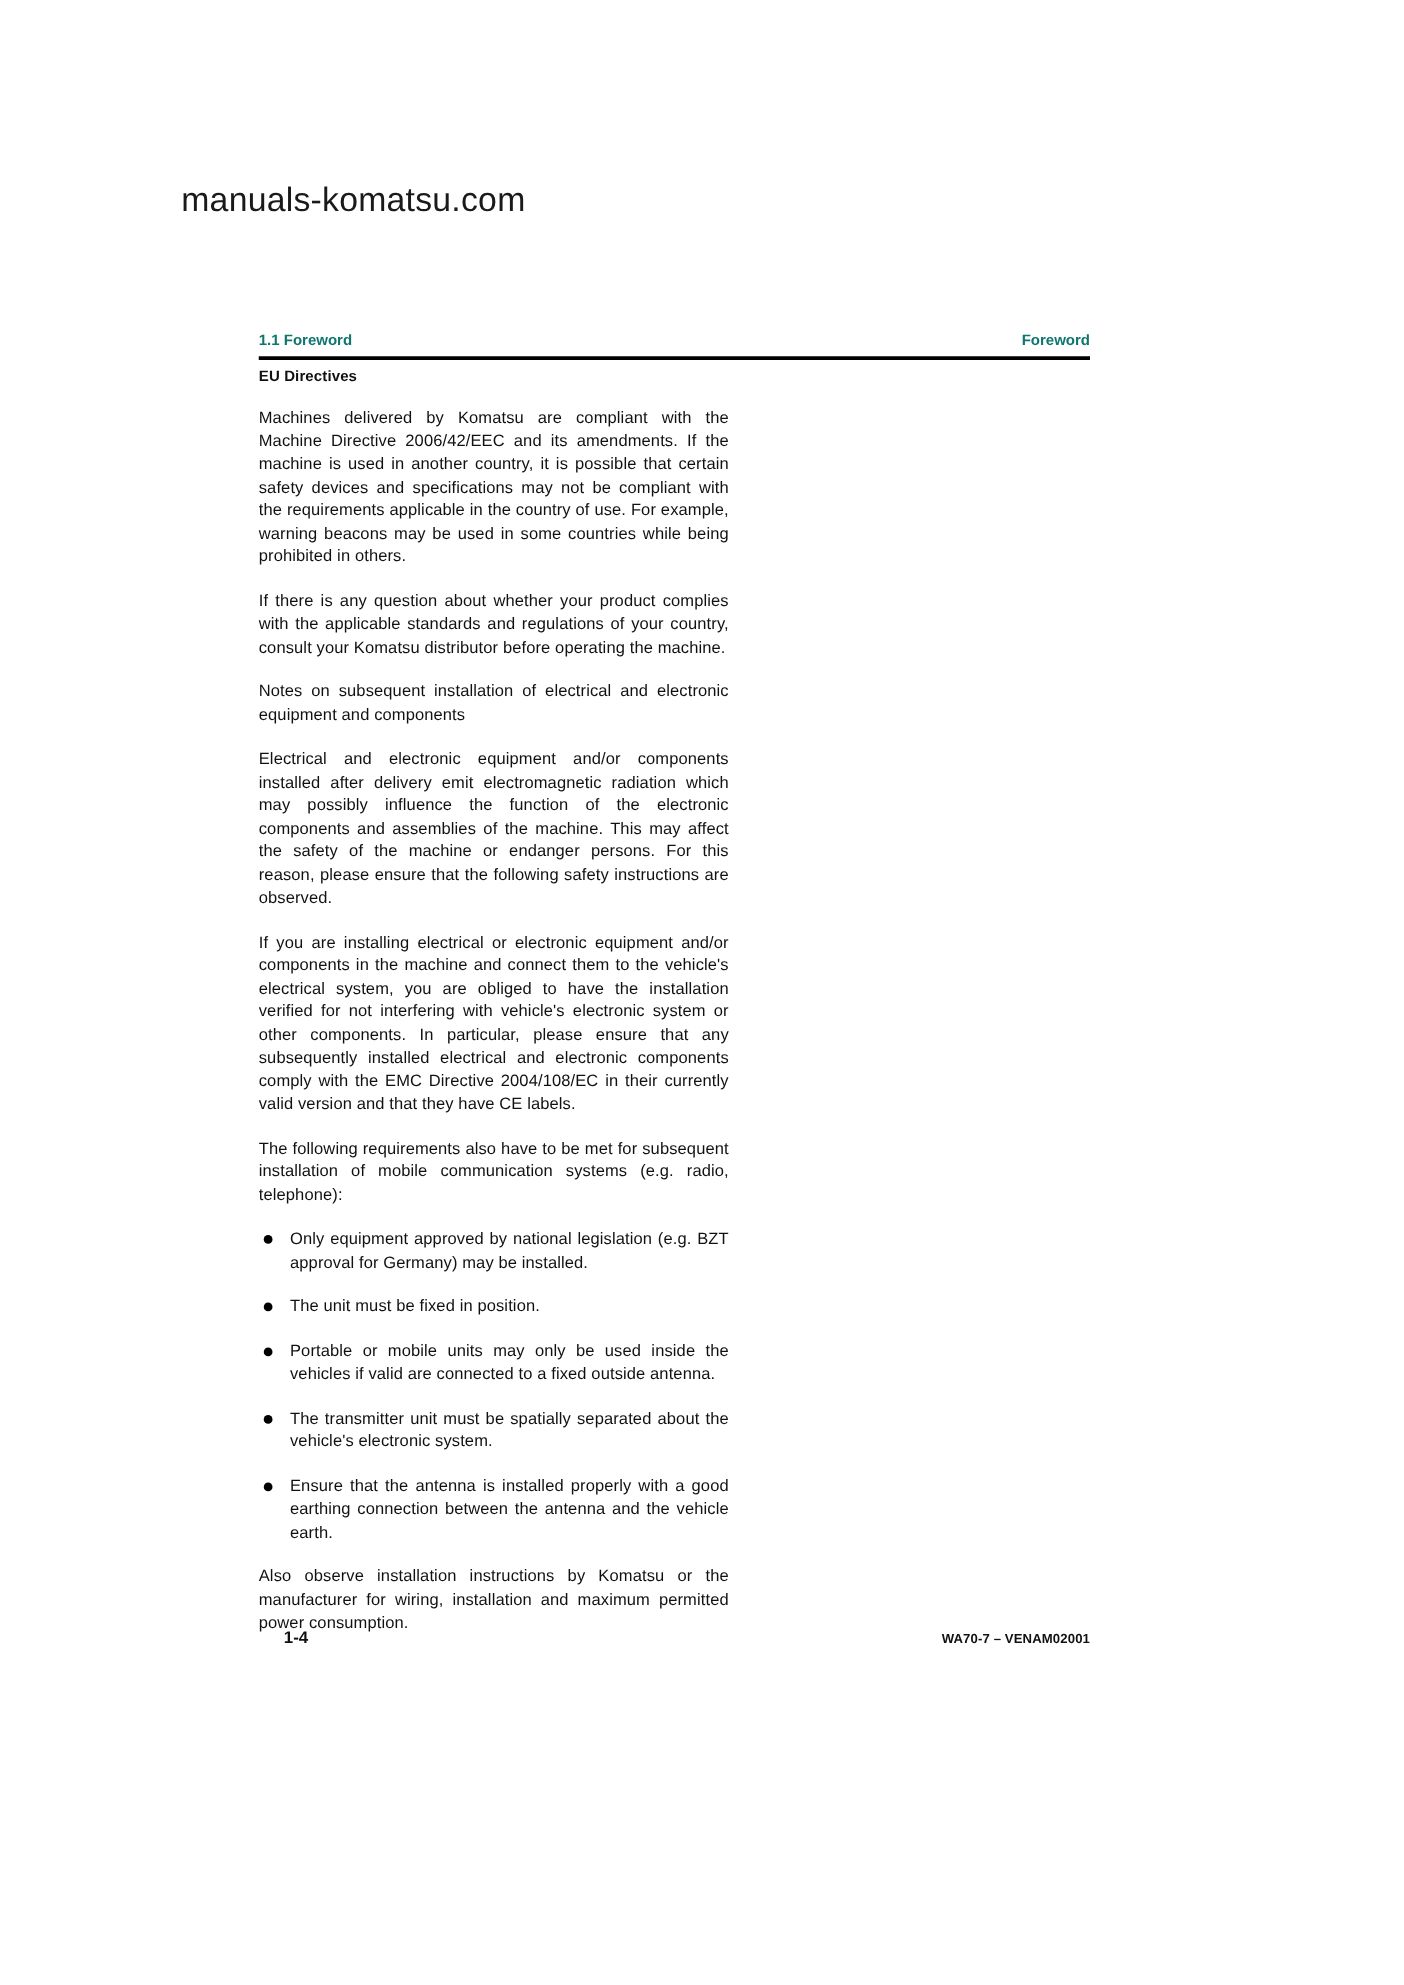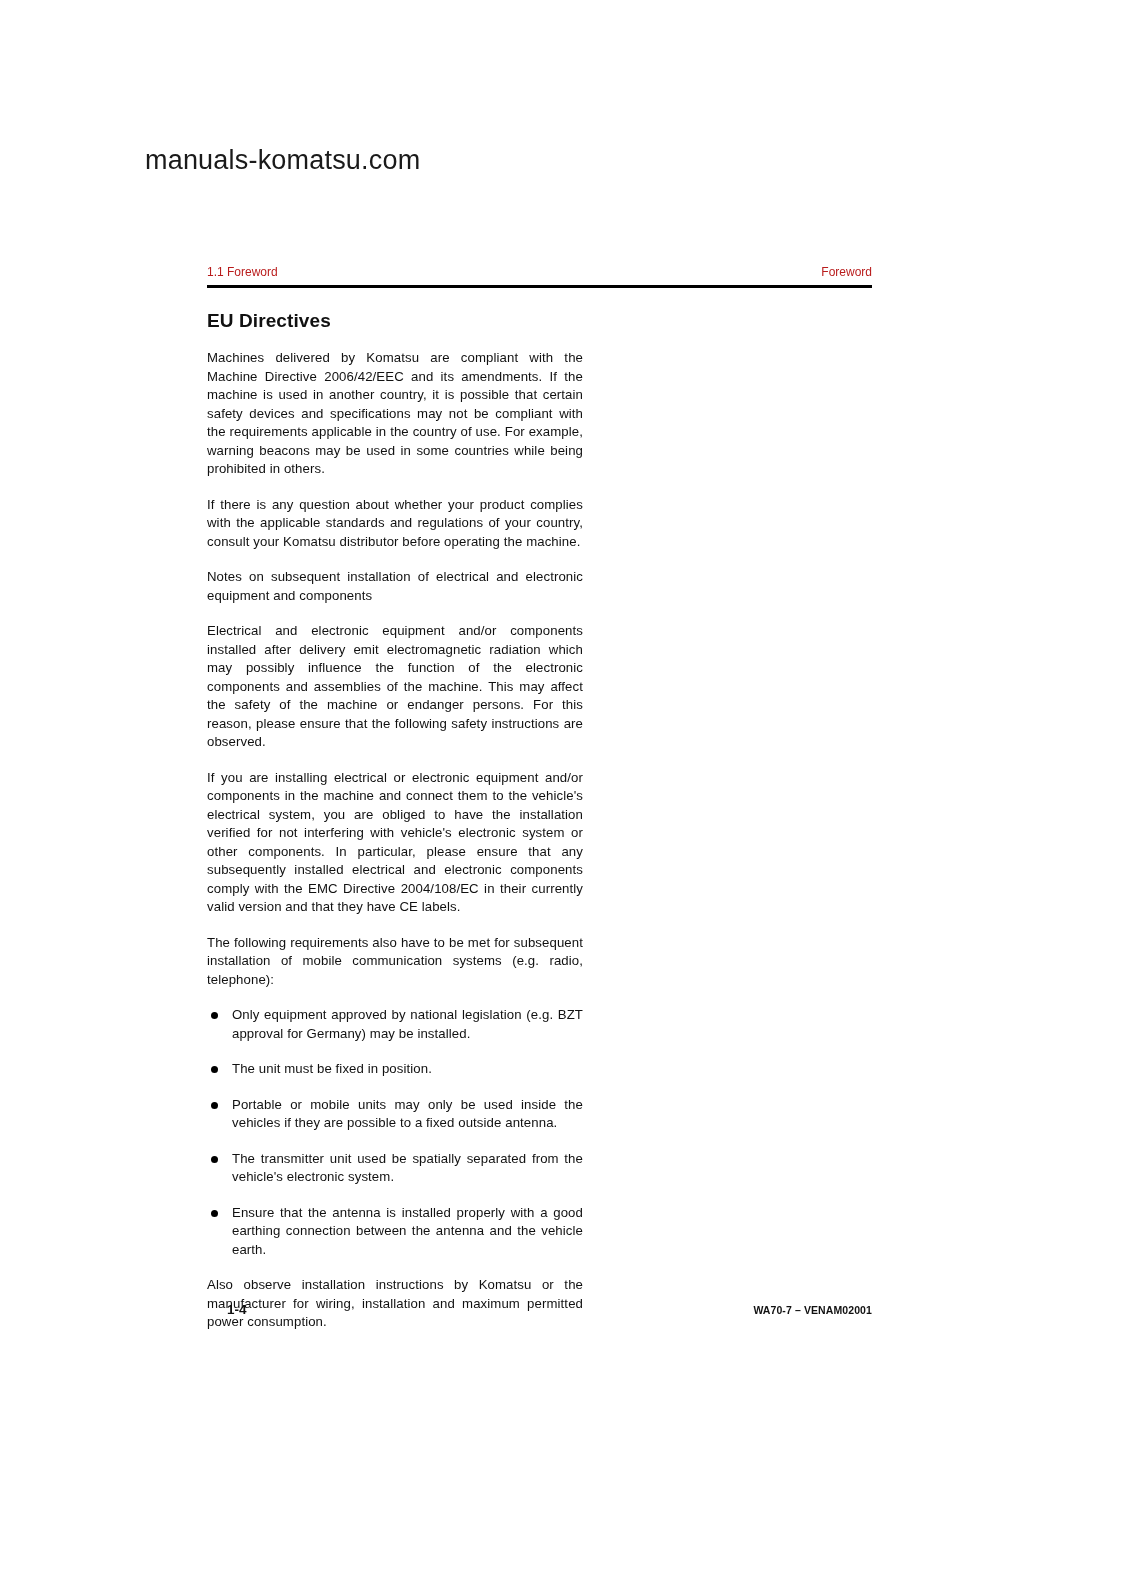--- a/index.html
+++ b/index.html
@@ -30,32 +30,32 @@
     position: absolute;
     left: 207px;
     top: 265px;
     width: 665px;
   }
   .running-header {
     display: flex;
     justify-content: space-between;
     align-items: center;
     font-size: 12px;
-    font-weight: normal;
-    color: #b91c1c;
+    font-weight: bold;
+    color: #0f766e;
   }
   .header-rule {
     margin-top: 6px;
     height: 3px;
     background: #000000;
     width: 100%;
   }
   .section-title {
-    margin-top: 22px;
-    font-size: 19px;
+    margin-top: 6px;
+    font-size: 12px;
     font-weight: bold;
     letter-spacing: 0.1px;
   }
   .textcol {
     width: 376px;
   }
   .body-p {
     margin-top: 17px;
     font-size: 13.2px;
     line-height: 18.5px;
@@ -130,22 +130,22 @@
         <p class="body-p">If there is any question about whether your product complies with the applicable standards and regulations of your country, consult your Komatsu distributor before operating the machine.</p>
         <p class="body-p">Notes on subsequent installation of electrical and electronic equipment and components</p>
         <p class="body-p">Electrical and electronic equipment and/or components installed after delivery emit electromagnetic radiation which may possibly influence the function of the electronic components and assemblies of the machine. This may affect the safety of the machine or endanger persons. For this reason, please ensure that the following safety instructions are observed.</p>
         <p class="body-p">If you are installing electrical or electronic equipment and/or components in the machine and connect them to the vehicle's electrical system, you are obliged to have the installation verified for not interfering with vehicle's electronic system or other components. In particular, please ensure that any subsequently installed electrical and electronic components comply with the EMC Directive 2004/108/EC in their currently valid version and that they have CE labels.</p>
         <p class="body-p">The following requirements also have to be met for subsequent installation of mobile communication systems (e.g. radio, telephone):</p>
       </div>
 
     <ul class="bullets" id="bullets">
         <li>Only equipment approved by national legislation (e.g. BZT approval for Germany) may be installed.</li>
         <li>The unit must be fixed in position.</li>
-        <li>Portable or mobile units may only be used inside the vehicles if they are possible to a fixed outside antenna.</li>
-        <li>The transmitter unit used be spatially separated from the vehicle's electronic system.</li>
+        <li>Portable or mobile units may only be used inside the vehicles if valid are connected to a fixed outside antenna.</li>
+        <li>The transmitter unit must be spatially separated about the vehicle's electronic system.</li>
         <li>Ensure that the antenna is installed properly with a good earthing connection between the antenna and the vehicle earth.</li>
       </ul>
 
     <div class="textcol">
       <p class="body-p">Also observe installation instructions by Komatsu or the manufacturer for wiring, installation and maximum permitted power consumption.</p>
     </div>
 
   </div>
 
   <div class="footer">

